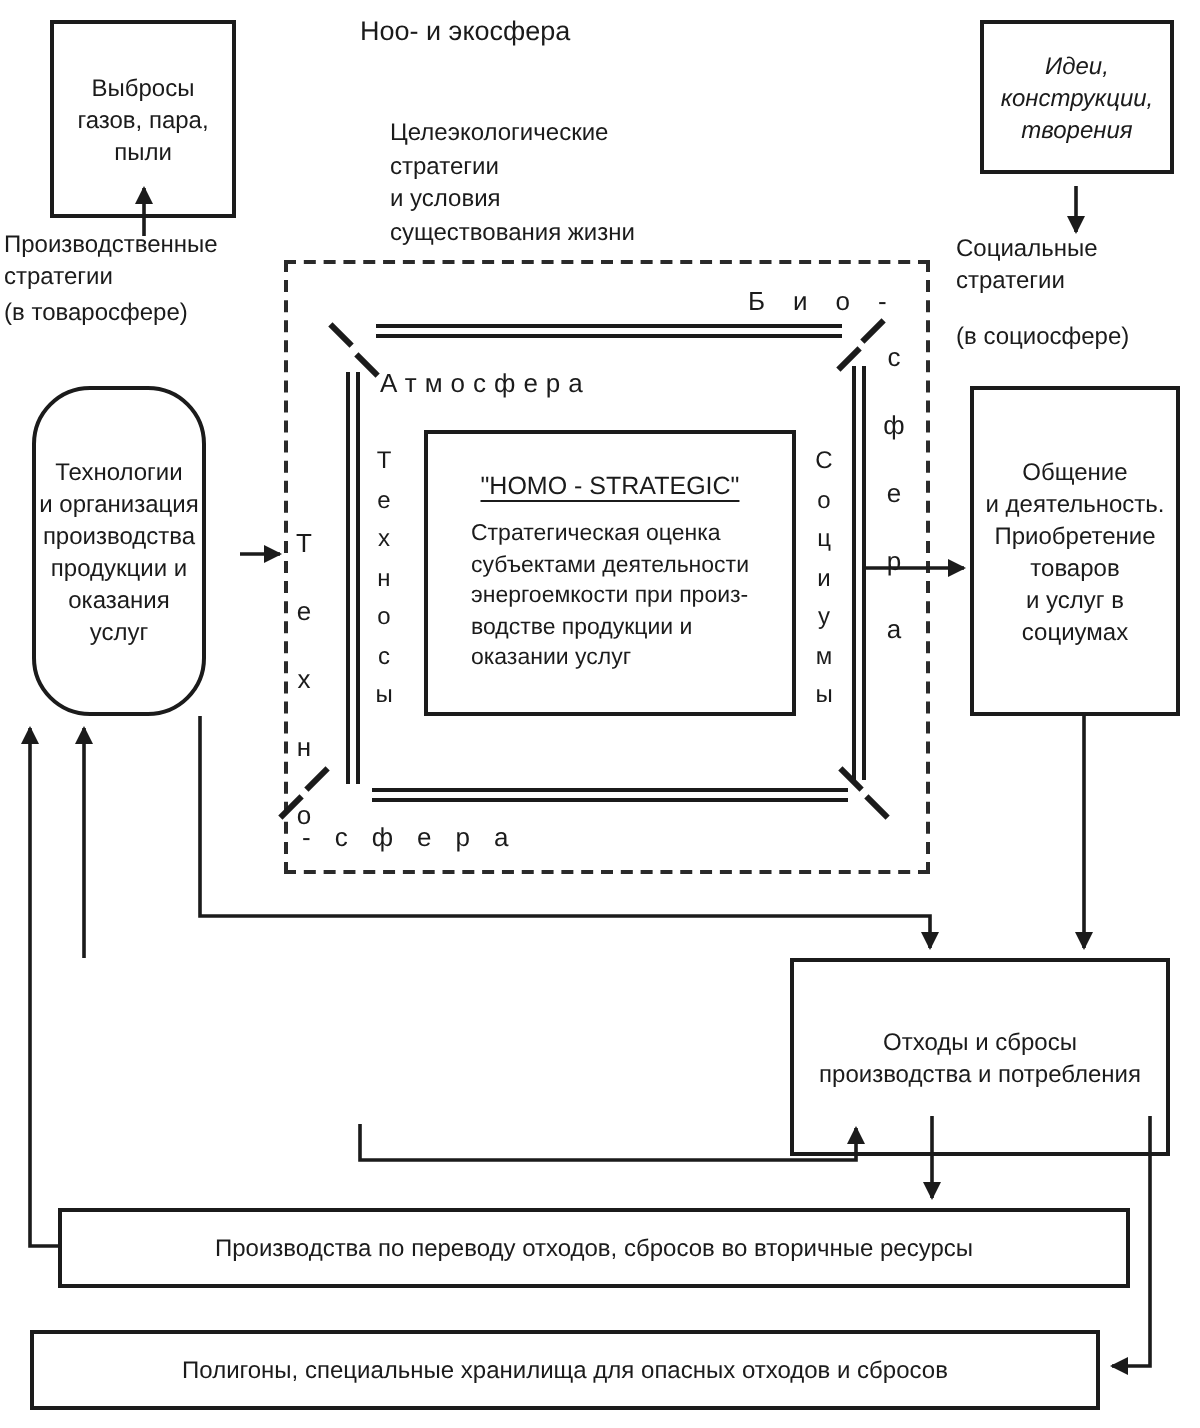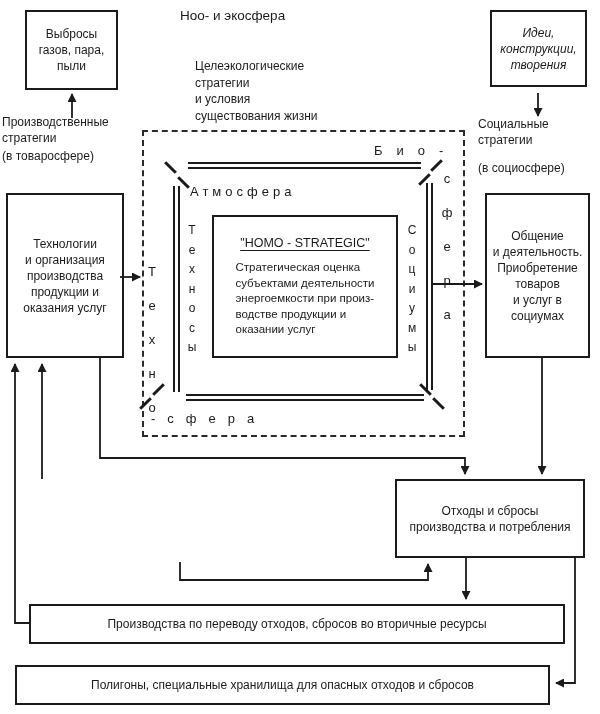--- a/index.html
+++ b/index.html
@@ -48,35 +48,35 @@
 <body>
 
 <div id="canvas">
 
   <div class="txt" style="left:180px; top:8px; width:260px; font-size:13.5px;">Ноо- и экосфера</div>
   <div class="txt" style="left:195px; top:58px; width:220px; line-height:16.5px;">Целеэкологические
 стратегии
 и условия
 существования жизни</div>
 
-  <div class="box" style="left:25px; top:10px; width:93px; height:80px;">Выбросы
+  <div class="box" style="left:25px; top:10px; width:93px; height:99px;">Выбросы
 газов, пара,
 пыли</div>
   <div class="txt" style="left:2px; top:115px; width:140px;">Производственные
 стратегии</div>
   <div class="txt" style="left:2px; top:149px; width:140px;">(в товаросфере)</div>
 
   <div class="box" style="left:490px; top:10px; width:97px; height:77px;font-style:italic;">Идеи,
 конструкции,
 творения</div>
   <div class="txt" style="left:478px; top:117px; width:120px;">Социальные
 стратегии</div>
   <div class="txt" style="left:478px; top:161px; width:120px;">(в социосфере)</div>
 
-  <div class="box" style="left:6px; top:193px; width:118px; height:165px;">Технологии
+  <div class="box" style="left:16px; top:193px; width:87px; height:165px;border-radius:29px;">Технологии
 и организация
 производства
 продукции и
 оказания услуг</div>
   <div class="box" style="left:485px; top:193px; width:105px; height:165px;">Общение
 и деятельность.
 Приобретение
 товаров
 и услуг в
 социумах</div>
@@ -129,21 +129,21 @@
     <div class="homo-inner">
       <div class="homo-title">"HOMO - STRATEGIC"</div>
       <div class="homo-body">Стратегическая оценка
 субъектами деятельности
 энергоемкости при произ-
 водстве продукции и
 оказании услуг</div>
     </div>
   </div>
 
-  <div class="box" style="left:395px; top:479px; width:190px; height:79px;">Отходы и сбросы
+  <div class="box" style="left:395px; top:479px; width:190px; height:99px;">Отходы и сбросы
 производства и потребления</div>
 
   <div class="box" style="left:15px; top:665px; width:535px; height:40px;">Полигоны, специальные хранилища для опасных отходов и сбросов</div>
   <div class="box" style="left:29px; top:604px; width:536px; height:40px;">Производства по переводу отходов, сбросов во вторичные ресурсы</div>
 
   <svg class="connectors" width="600" height="714" viewBox="0 0 600 714">
     <defs>
       <marker id="ah" markerUnits="userSpaceOnUse" markerWidth="10" markerHeight="9" refX="8" refY="4.5" orient="auto">
         <path d="M0,0 L9,4.5 L0,9 z" fill="#1b1b1b"></path>
       </marker>

